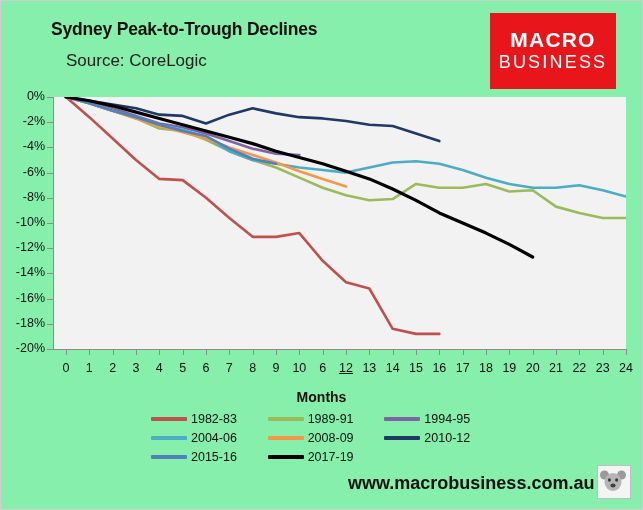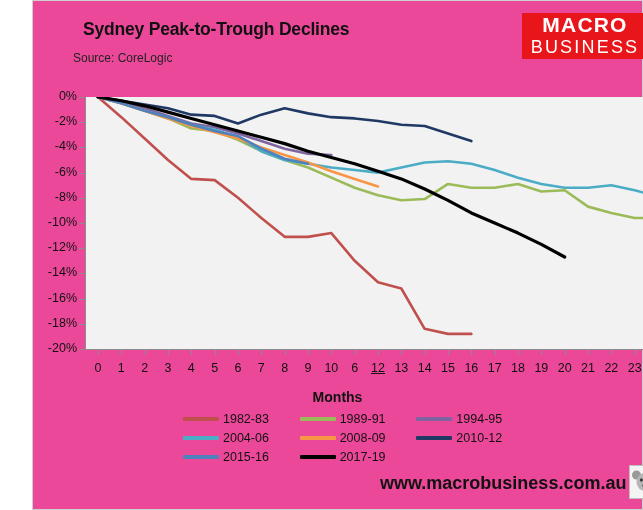--- a/index.html
+++ b/index.html
@@ -8,37 +8,36 @@
     background:#ffffff;
     font-family:"Liberation Sans", sans-serif;
     color:#1a1a1a;
     overflow:hidden;
     position:relative;
   }
   #frame{
     position:absolute;inset:0;
     border:1px solid #cfcfcf;
     box-sizing:border-box;
-    background:#ec4899;
-    margin-left:32px;
+    background:#86efac;
   }
 
   
   #title{
     position:absolute;left:50px;top:18px;
     font-size:17.5px;font-weight:bold;letter-spacing:-0.2px;
     color:#111111;white-space:nowrap;
   }
   #source{
-    position:absolute;left:40px;top:50px;
-    font-size:12px;color:#222222;white-space:nowrap;
+    position:absolute;left:65px;top:50px;
+    font-size:17px;color:#222222;white-space:nowrap;
   }
   #logo{
     position:absolute;left:489px;top:12px;
-    width:126px;height:46px;
+    width:126px;height:76px;
     background:#e8161b;
     display:flex;flex-direction:column;
     align-items:center;justify-content:center;
   }
   #logo .l1{
     color:#ffffff;font-size:21px;font-weight:bold;
     letter-spacing:1.2px;line-height:1.05;
   }
   #logo .l2{
     color:#ffffff;font-size:18px;

